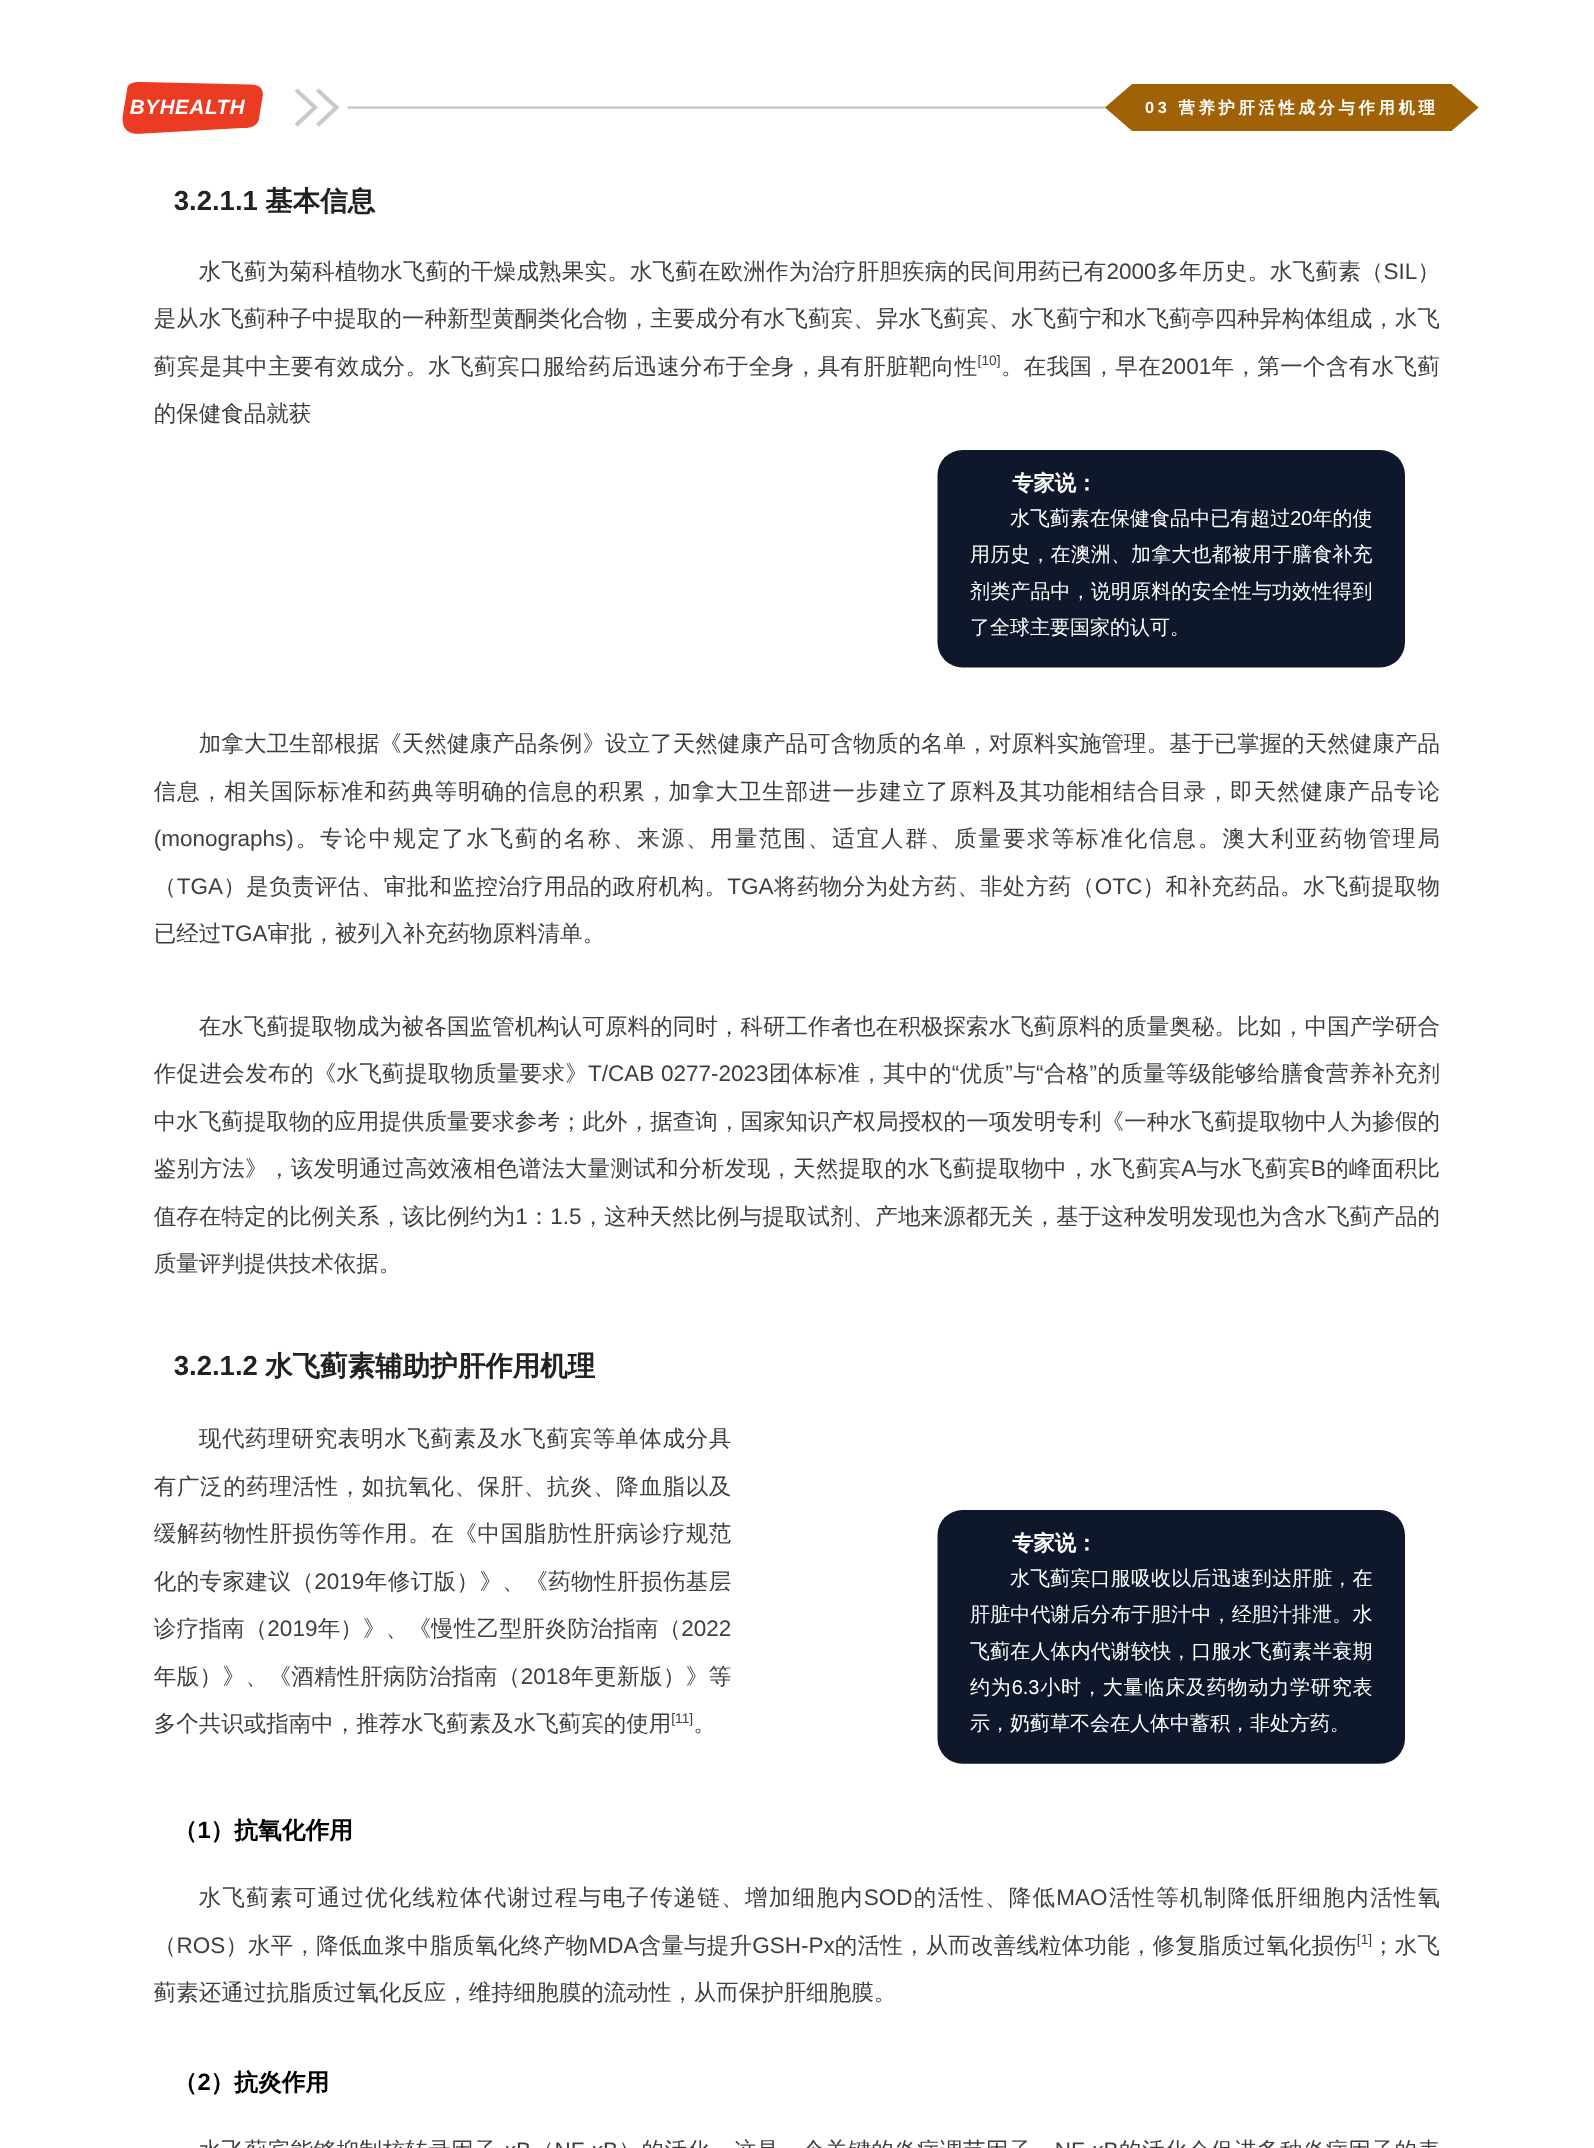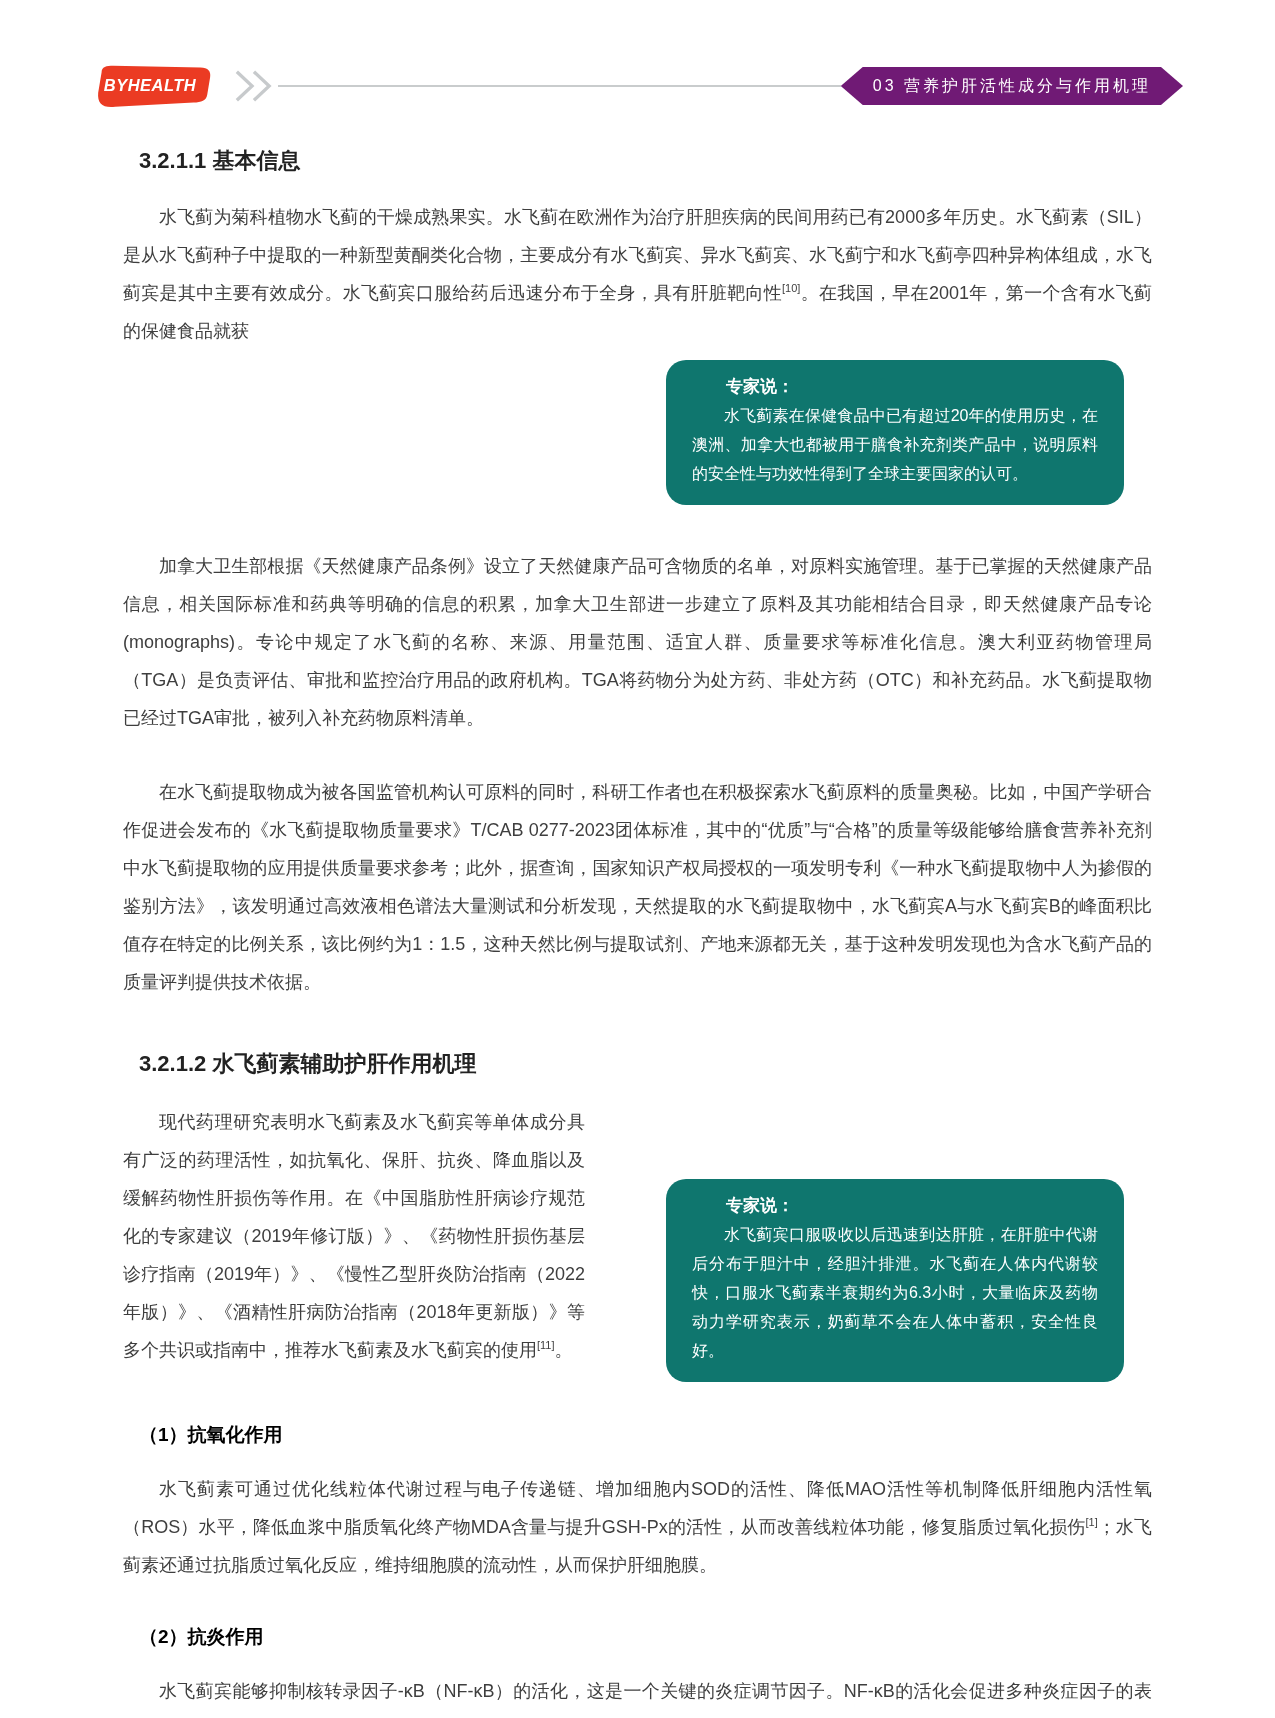--- a/index.html
+++ b/index.html
@@ -8,22 +8,22 @@
     background:#ffffff; overflow:hidden;
     font-family:"Liberation Sans","DejaVu Sans",sans-serif;
   }
 
   
   .header { position:absolute; top:50px; left:88px; right:92px; display:flex; align-items:center; }
   .logo-svg { width:126px; height:48px; flex:0 0 auto; }
   .chevrons { width:46px; height:38px; margin-left:16px; flex:0 0 auto; }
   .header-line { flex:1; height:2px; background:#c9cccd; margin-left:2px; }
   .badge {
-    flex:0 0 auto; background:#701a75; color:#ffffff;
-    font-size:16px; font-weight:normal; letter-spacing:3px;
+    flex:0 0 auto; background:#a16207; color:#ffffff;
+    font-size:13px; font-weight:bold; letter-spacing:3px;
     padding:9px 32px; line-height:20px;
     clip-path:polygon(22px 0, calc(100% - 22px) 0, 100% 50%, calc(100% - 22px) 100%, 22px 100%, 0 50%);
   }
 
   
   .content { position:absolute; left:123px; top:134px; width:1029px; }
   .sec-heading { font-size:22px; font-weight:bold; color:#222222; margin:0 0 22px 16px; }
   .h2gap { margin-top:48px; margin-bottom:24px; }
   .sub-heading { font-size:19px; font-weight:bold; color:#000000; margin:40px 0 22px 16px; }
 
@@ -33,23 +33,23 @@
   }
   .indent { text-indent:2em; }
   .p-gap  { margin-top:42px; }
   .p-gap2 { margin-top:36px; }
 
   .wrap-row { display:flex; align-items:flex-start; }
   .col1 { width:478px; flex:0 0 auto; }
   .col2 { width:462px; flex:0 0 auto; }
 
   .callout {
-    box-sizing:border-box; width:458px; flex:0 0 auto;
+    box-sizing:border-box; width:374px; flex:0 0 auto;
     margin-left:auto; margin-right:28px;
-    background:#0f766e; border-radius:20px; color:#ffffff;
+    background:#0f172a; border-radius:20px; color:#ffffff;
     padding:15px 26px 17px;
   }
   #callout1 { margin-top:10px; }
   #callout2 { margin-top:76px; }
   .callout-title { font-size:17px; font-weight:bold; margin:0 0 3px 34px; }
   .callout-body { font-size:16px; line-height:29px; text-align:justify; text-indent:2em; margin:0; }
 
   sup.ref { font-size:11px; vertical-align:super; line-height:0; }
 
   
@@ -96,21 +96,21 @@
     <p class="body-text indent p-gap">加拿大卫生部根据《天然健康产品条例》设立了天然健康产品可含物质的名单，对原料实施管理。基于已掌握的天然健康产品信息，相关国际标准和药典等明确的信息的积累，加拿大卫生部进一步建立了原料及其功能相结合目录，即天然健康产品专论(monographs)。专论中规定了水飞蓟的名称、来源、用量范围、适宜人群、质量要求等标准化信息。澳大利亚药物管理局（TGA）是负责评估、审批和监控治疗用品的政府机构。TGA将药物分为处方药、非处方药（OTC）和补充药品。水飞蓟提取物已经过TGA审批，被列入补充药物原料清单。</p>
 
     <p class="body-text indent p-gap2">在水飞蓟提取物成为被各国监管机构认可原料的同时，科研工作者也在积极探索水飞蓟原料的质量奥秘。比如，中国产学研合作促进会发布的《水飞蓟提取物质量要求》T/CAB 0277-2023团体标准，其中的“优质”与“合格”的质量等级能够给膳食营养补充剂中水飞蓟提取物的应用提供质量要求参考；此外，据查询，国家知识产权局授权的一项发明专利《一种水飞蓟提取物中人为掺假的鉴别方法》，该发明通过高效液相色谱法大量测试和分析发现，天然提取的水飞蓟提取物中，水飞蓟宾A与水飞蓟宾B的峰面积比值存在特定的比例关系，该比例约为1：1.5，这种天然比例与提取试剂、产地来源都无关，基于这种发明发现也为含水飞蓟产品的质量评判提供技术依据。</p>
 
     <div class="sec-heading h2gap">3.2.1.2 水飞蓟素辅助护肝作用机理</div>
 
     <div class="wrap-row">
       <p class="body-text indent col2"><span>现代药理研究表明水飞蓟素及水飞蓟宾等单体成分具有广泛的药理活性，如抗氧化、保肝、抗炎、降血脂以及缓解药物性肝损伤等作用。在《中国脂肪性肝病诊疗规范化的专家建议（2019年修订版）》、《药物性肝损伤基层诊疗指南（2019年）》、《慢性乙型肝炎防治指南（2022年版）》、《酒精性肝病防治指南（2018年更新版）》等多个共识或指南中，推荐水飞蓟素及水飞蓟宾的使用</span><sup class="ref">[11]</sup><span>。</span></p>
       <div class="callout" id="callout2">
         <div class="callout-title">专家说：</div>
-        <p class="callout-body">水飞蓟宾口服吸收以后迅速到达肝脏，在肝脏中代谢后分布于胆汁中，经胆汁排泄。水飞蓟在人体内代谢较快，口服水飞蓟素半衰期约为6.3小时，大量临床及药物动力学研究表示，奶蓟草不会在人体中蓄积，安全性良好。</p>
+        <p class="callout-body">水飞蓟宾口服吸收以后迅速到达肝脏，在肝脏中代谢后分布于胆汁中，经胆汁排泄。水飞蓟在人体内代谢较快，口服水飞蓟素半衰期约为6.3小时，大量临床及药物动力学研究表示，奶蓟草不会在人体中蓄积，非处方药。</p>
       </div>
     </div>
 
     <div class="sub-heading">（1）抗氧化作用</div>
 
     <p class="body-text indent"><span>水飞蓟素可通过优化线粒体代谢过程与电子传递链、增加细胞内SOD的活性、降低MAO活性等机制降低肝细胞内活性氧（ROS）水平，降低血浆中脂质氧化终产物MDA含量与提升GSH-Px的活性，从而改善线粒体功能，修复脂质过氧化损伤</span><sup class="ref">[1]</sup><span>；水飞蓟素还通过抗脂质过氧化反应，维持细胞膜的流动性，从而保护肝细胞膜。</span></p>
 
     <div class="sub-heading">（2）抗炎作用</div>
 
     <p class="body-text indent">水飞蓟宾能够抑制核转录因子-κB（NF-κB）的活化，这是一个关键的炎症调节因子。NF-κB的活化会促进多种炎症因子的表达，如细胞因子、趋化因子和黏附分子等，这些炎症因子在肝脏炎症的发生和发展中起着重要作用。通过抑制NF-κB的活化，水飞蓟宾能够降低炎症因子的表达水平，从而减轻肝脏的炎症反应。这种抗炎作用有助于防止肝脏受到进一步的损害，特别是在慢性肝病如肝炎、脂肪肝等患者中，能够减缓病情进展。</p>

